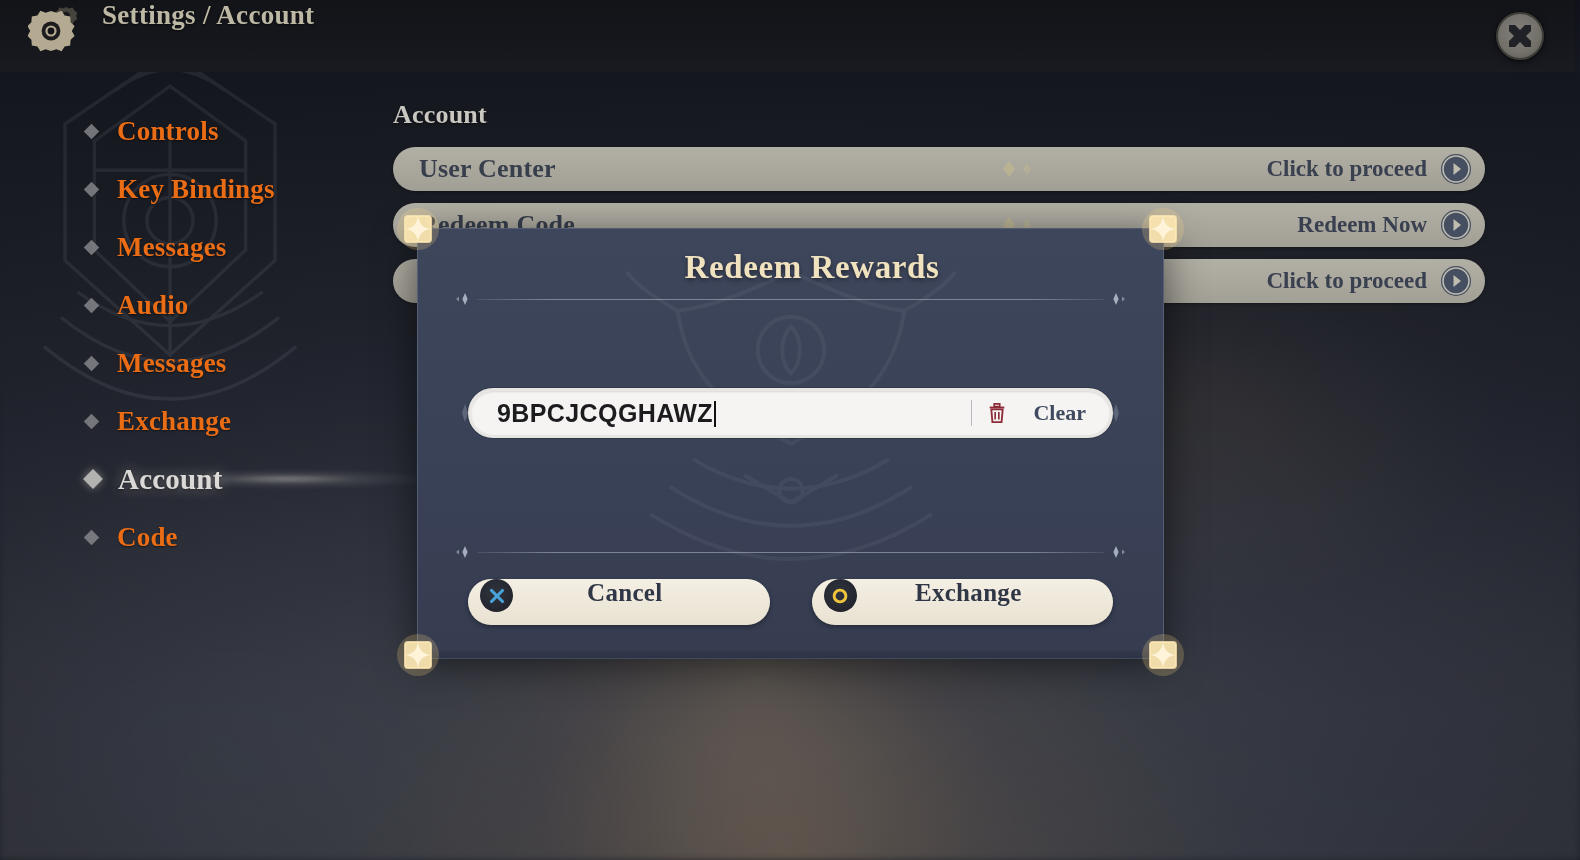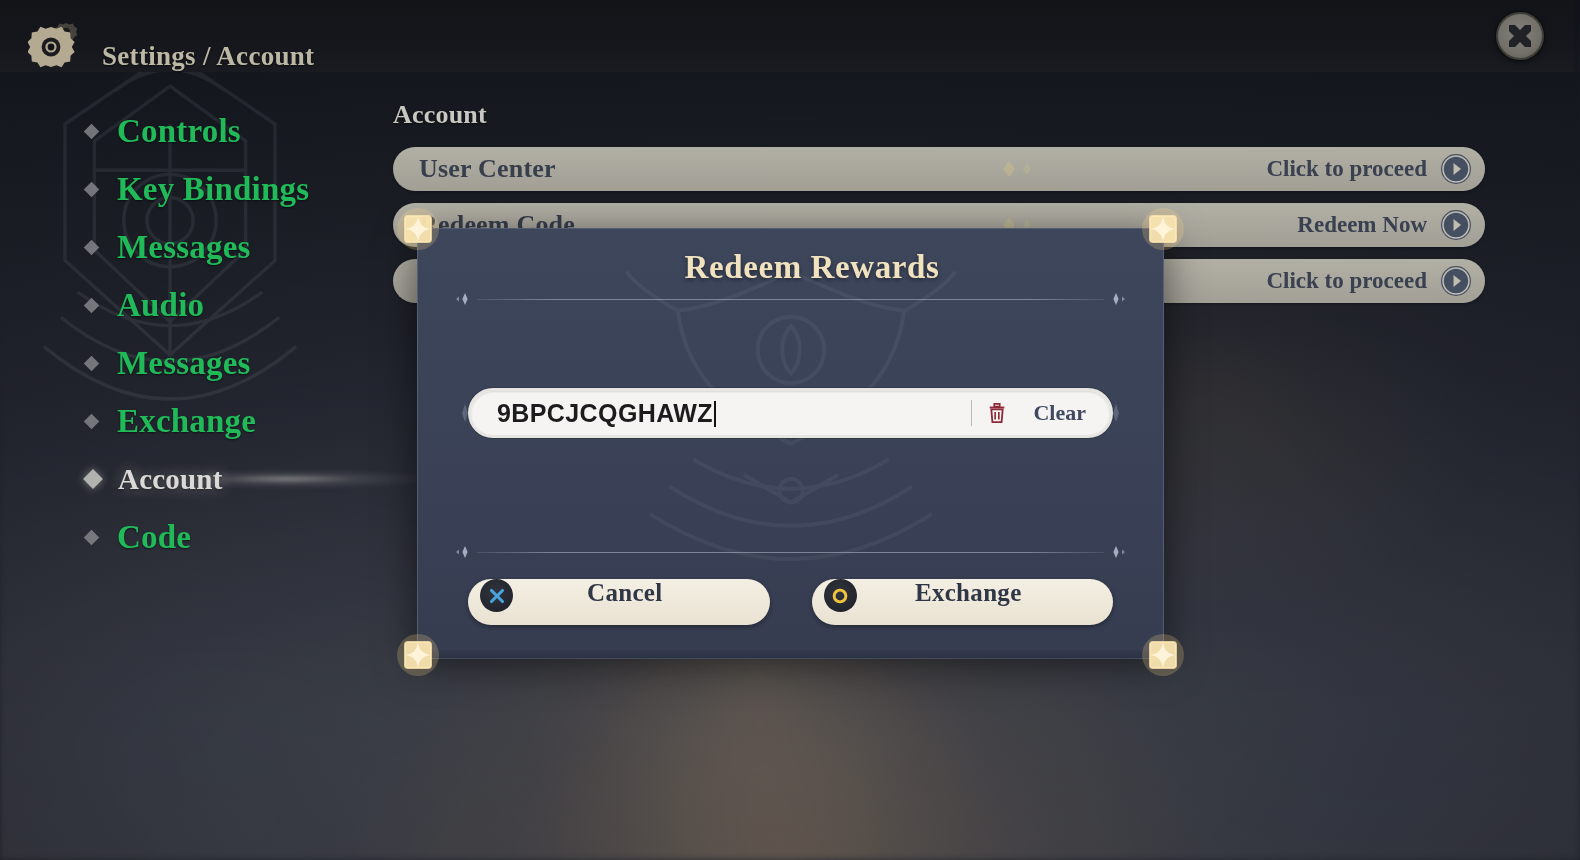--- a/index.html
+++ b/index.html
@@ -57,21 +57,21 @@
     pointer-events: none;
   }
 
   
   .header {
     position: absolute;
     left: 0; top: 0; right: 6px;
     height: 72px;
     background: linear-gradient(180deg, #151519 0%, #18181e 62%, #1b1c22 100%);
     display: flex;
-    align-items: flex-end;
+    align-items: flex-start;
     z-index: 20;
   }
   .gear-wrap {
     position: relative;
     width: 56px; height: 56px;
     margin-left: 28px;
     flex: 0 0 auto;
   }
   .header-title {
     margin-left: 18px;
@@ -109,22 +109,22 @@
   }
   .side-diamond {
     width: 11px; height: 11px;
     background: #8d8d92;
     transform: rotate(45deg);
     flex: 0 0 auto;
     margin-right: 20px;
     opacity: 0.85;
   }
   .side-label {
-    font-size: 33px;
-    color: #22c55e;
+    font-size: 27px;
+    color: #f97316;
     font-weight: 700;
     letter-spacing: 0.2px;
     text-shadow: 0 1px 2px rgba(0,0,0,0.55);
   }
   .side-item.active .side-label {
     color: #e8e6e4;
     font-size: 29px;
     text-shadow: 0 0 14px rgba(230,225,215,0.45), 0 1px 3px rgba(0,0,0,0.65);
   }
   .side-item.active .side-diamond {

